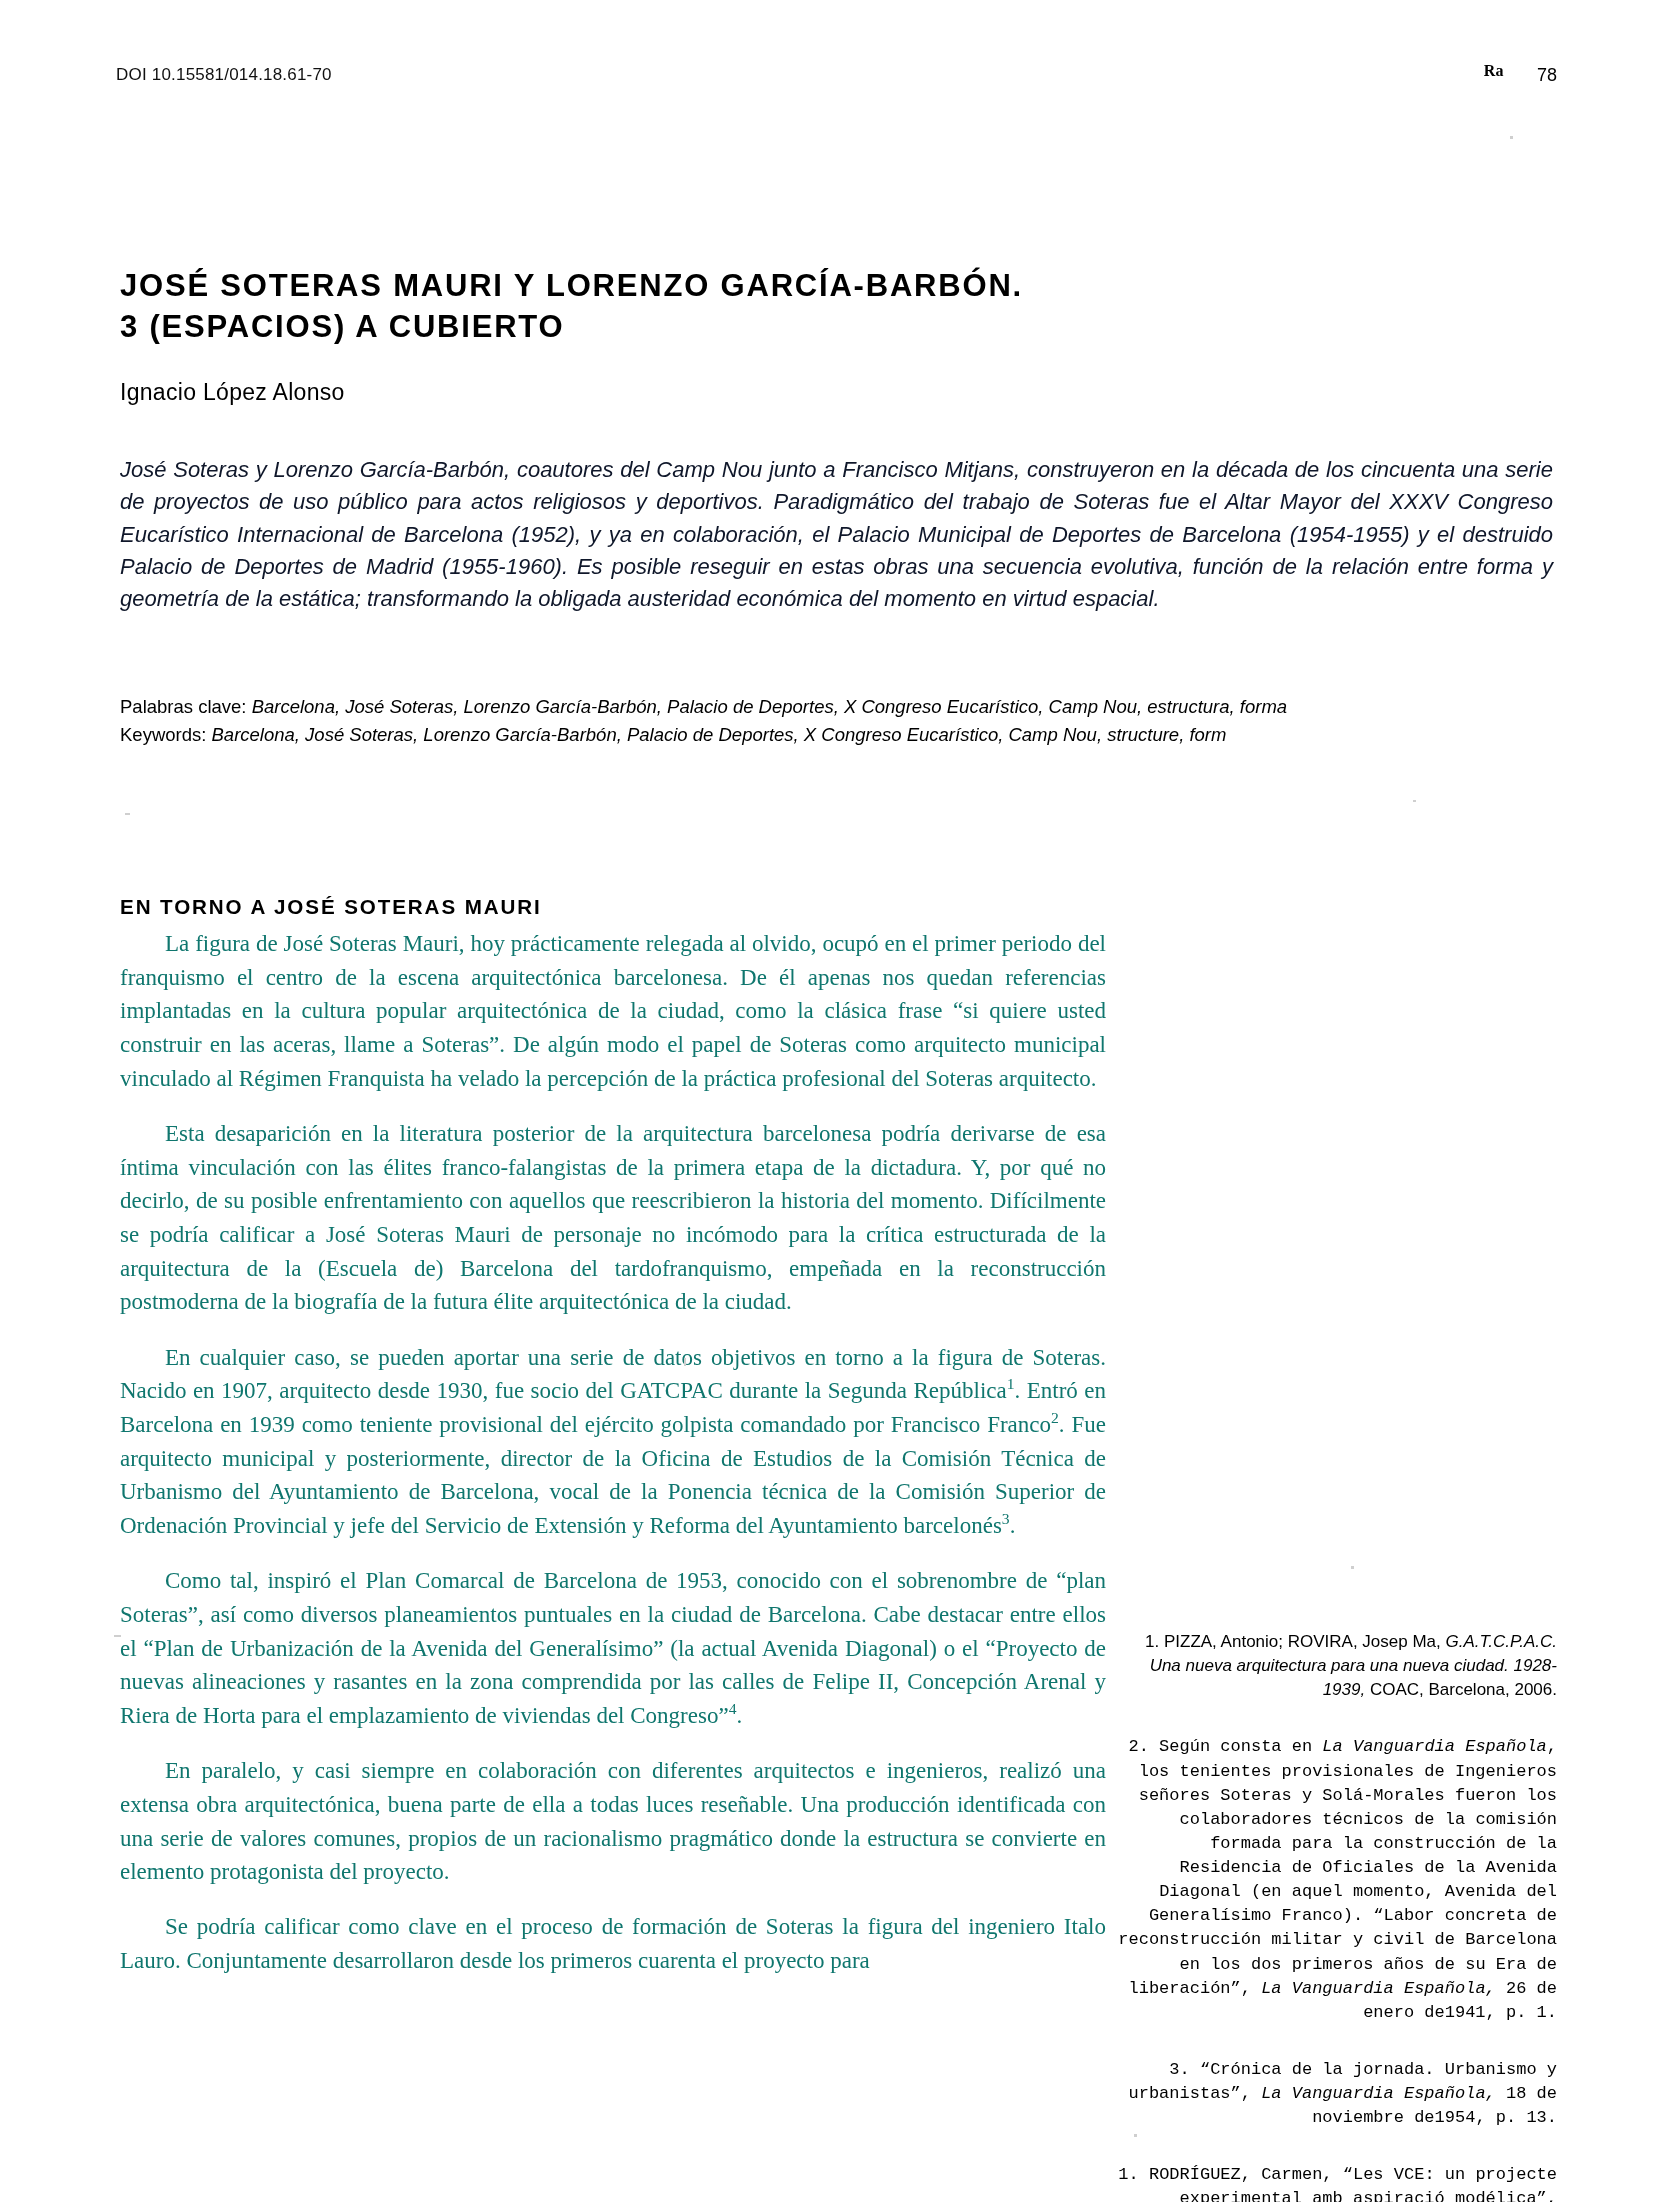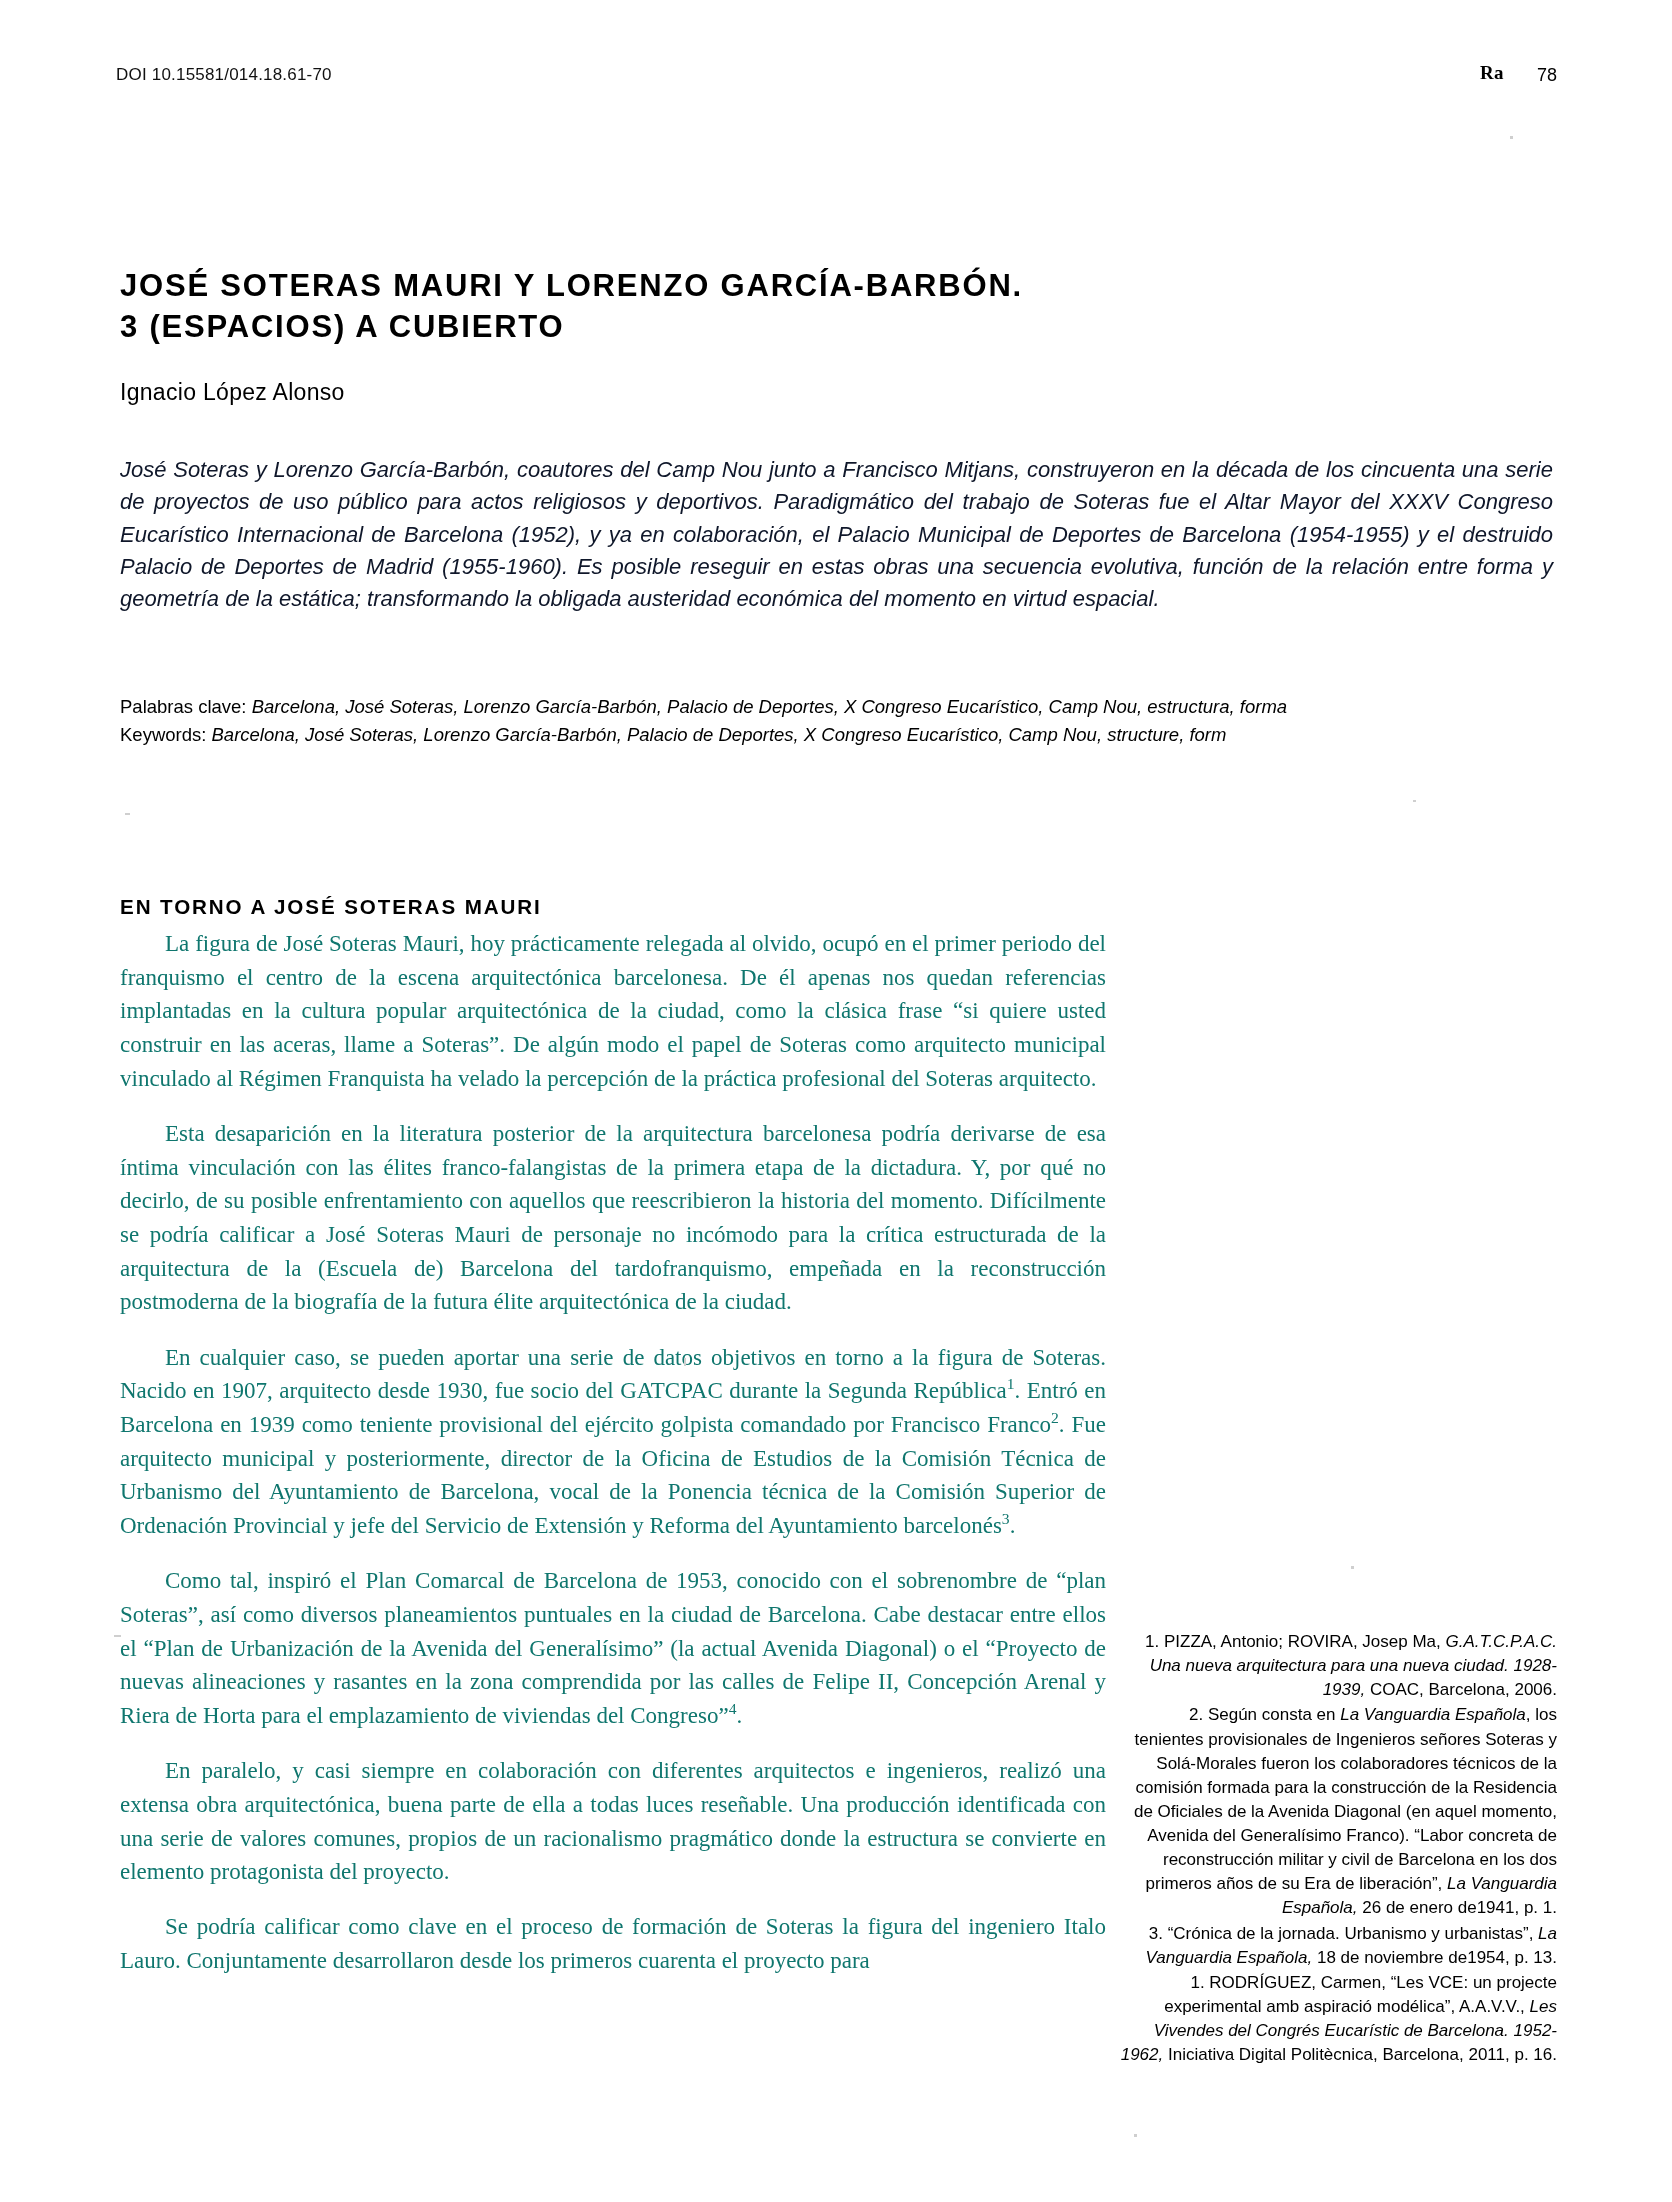--- a/index.html
+++ b/index.html
@@ -38,21 +38,21 @@
     font-size: 17px;
     letter-spacing: 0.2px;
     color: #111;
   }
   .journal {
     position: absolute;
     right: 53px;
     top: -3.4px;
     font-family: "Liberation Serif", serif;
     font-weight: bold;
-    font-size: 19px;
+    font-size: 16px;
     letter-spacing: 0.4px;
   }
   .folio {
     position: absolute;
     right: 0;
     top: 0;
     font-family: "Liberation Sans", sans-serif;
     font-size: 18px;
   }
 
@@ -145,21 +145,21 @@
     left: 1118px;
     top: 1630px;
     width: 439px;
     font-family: "Liberation Sans", sans-serif;
     font-size: 17px;
     line-height: 1.42;
     color: #000;
     text-align: right;
   }
   .notes-col p { margin: 0; }
-  .notes-col p + p { margin-top: 1px; }
+  .notes-col p + p { margin-top: 33px; font-family: Liberation Mono, monospace; }
   .notes-col i { font-style: italic; }
 
   
   .speck {
     position: absolute;
     background: #cfcfcf;
   }
 </style>
 </head>
 <body>

